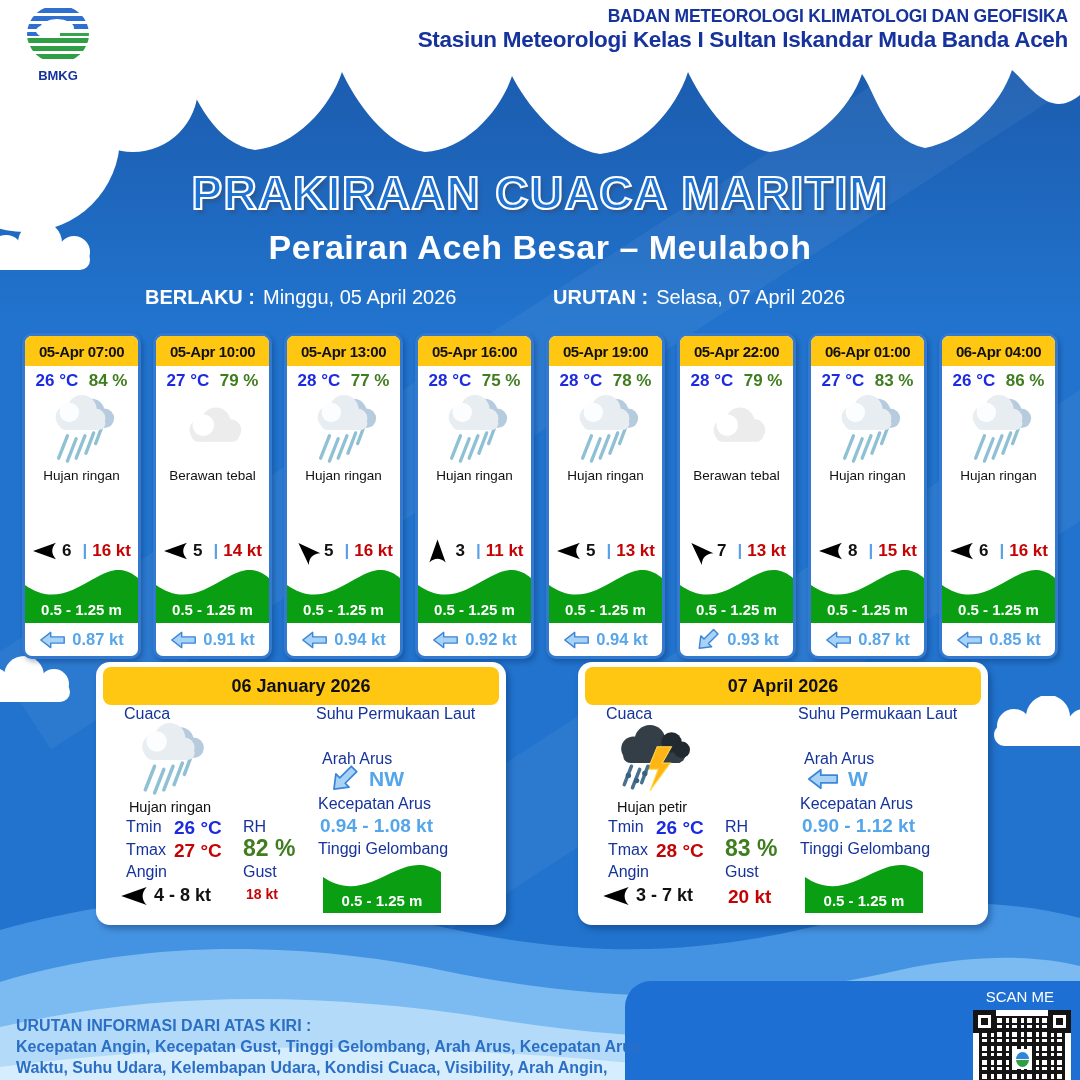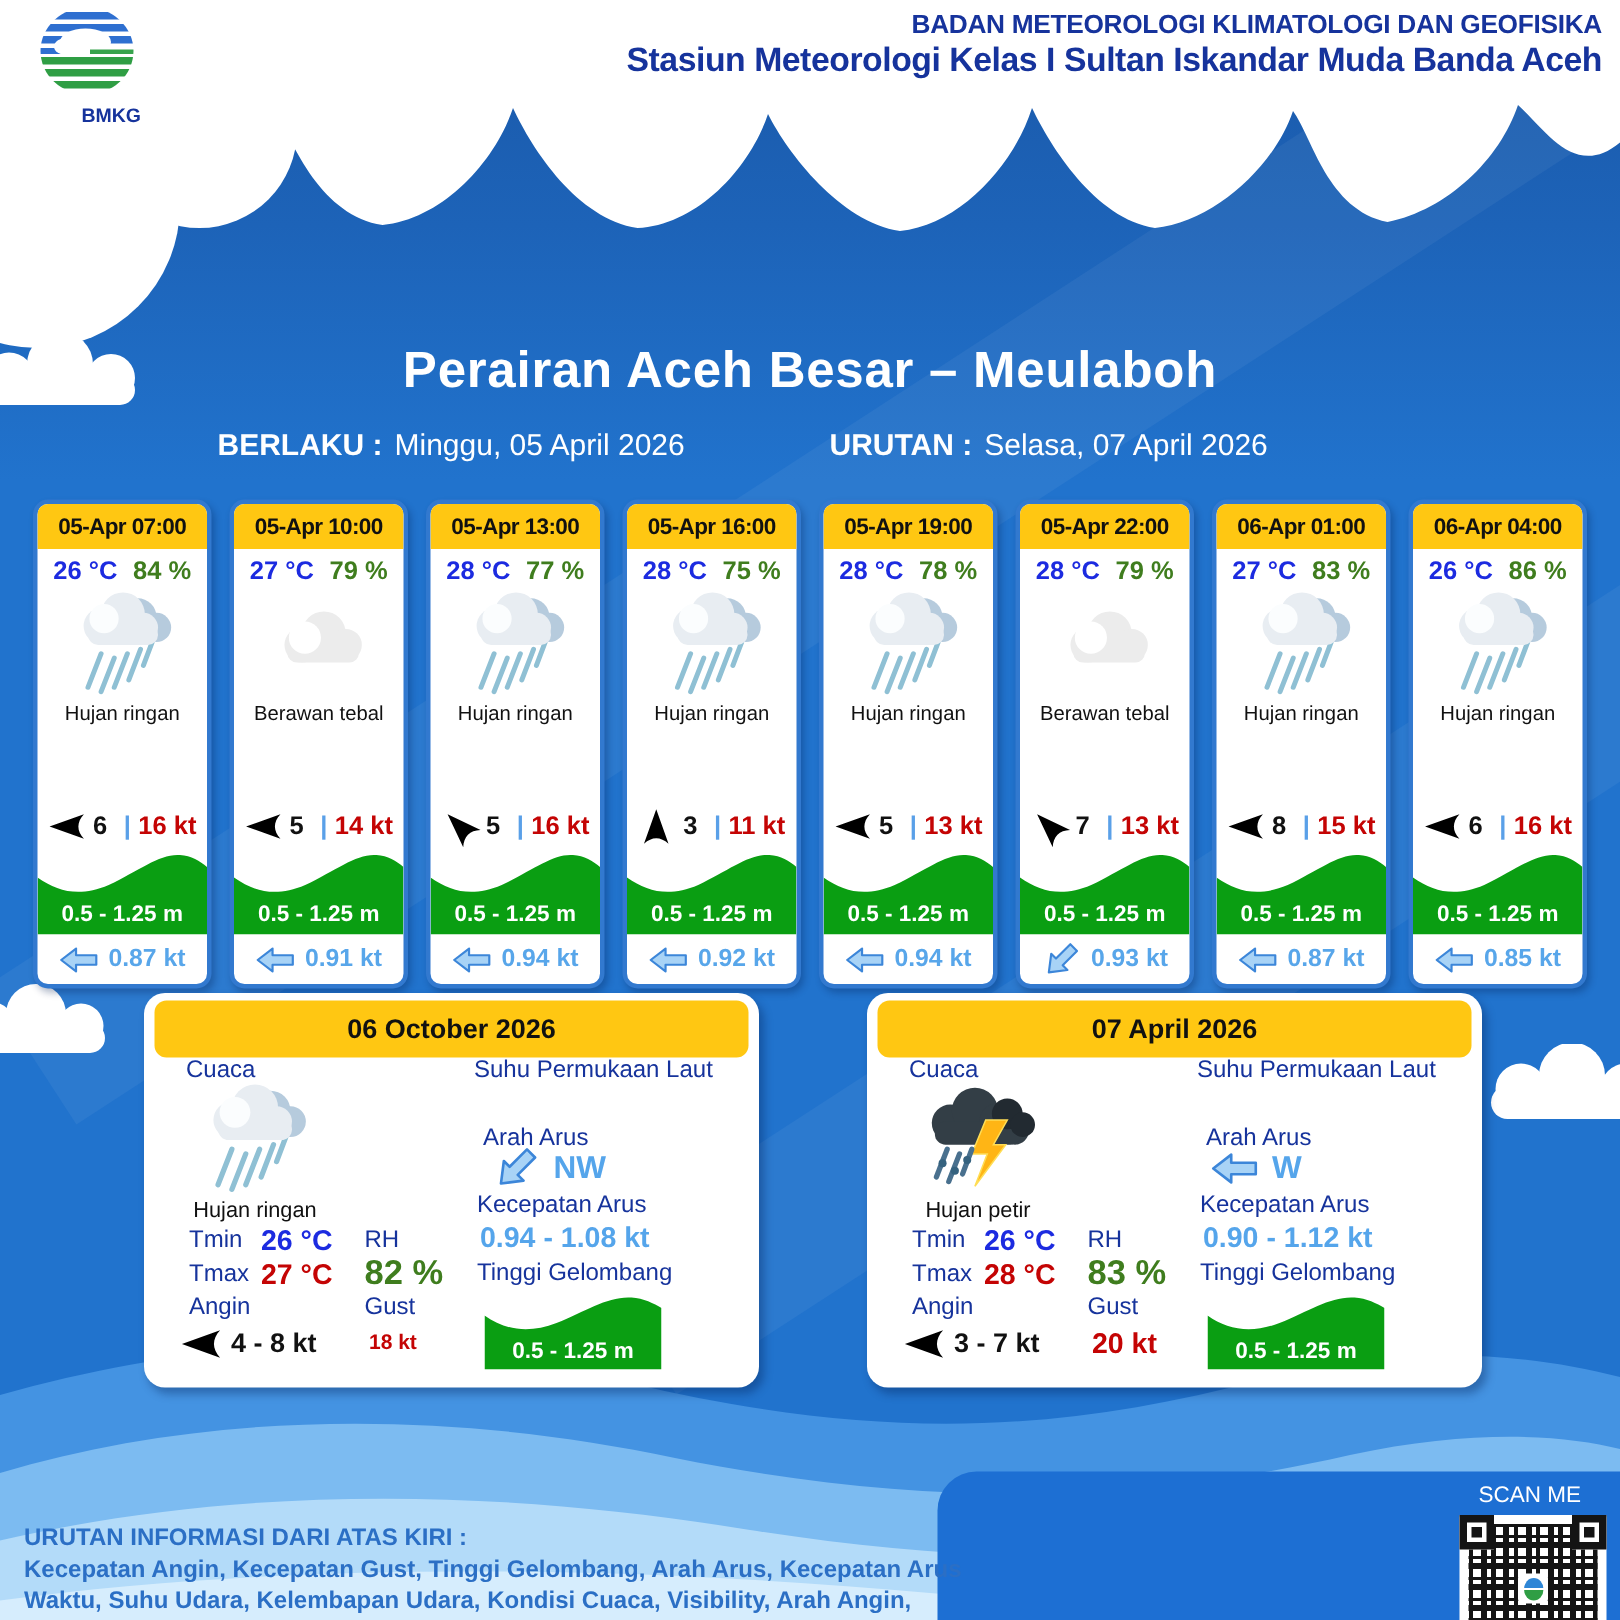--- a/index.html
+++ b/index.html
@@ -8,21 +8,21 @@
     font-family:"Liberation Sans",sans-serif;
     background:linear-gradient(180deg,#1a58a8 0px,#1d63b8 150px,#2173cd 320px,#2173cd 100%);
   }
   
   .topband{position:absolute;top:0;left:0;width:1080px;height:64px;background:#fff;}
   .topwave{position:absolute;top:0;left:0;}
   .agency{position:absolute;top:6px;right:12px;text-align:right;color:#16339c;z-index:6;}
   .agency .l1{font-size:17.5px;font-weight:bold;letter-spacing:-0.2px;}
   .agency .l2{font-size:22.5px;font-weight:600;letter-spacing:-0.3px;}
   .logo{position:absolute;top:4px;left:22px;width:72px;text-align:center;z-index:6;}
-  .logo .bmkg-txt{font-size:13px;font-weight:bold;color:#16339c;margin-top:-2px;text-align:right;}
+  .logo .bmkg-txt{font-size:13px;font-weight:bold;color:#16339c;margin-top:-2px;}
   .cloud{position:absolute;z-index:2;}
   .circ{position:absolute;background:#fff;border-radius:50%;z-index:2;}
   .ray{position:absolute;width:1500px;height:110px;background:rgba(255,255,255,0.05);transform:rotate(-33deg);z-index:1;}
   
   .maintitle{
     position:absolute;top:166px;left:0;width:100%;text-align:center;z-index:5;
     font-size:46px;font-weight:800;letter-spacing:1.5px;color:#1e72d2;
     -webkit-text-stroke:2.2px #ffffff;
     text-shadow:3px 4px 3px rgba(55,75,105,0.5);
   }
@@ -174,20 +174,21 @@
       </g>
     </svg>
     <div class="bmkg-txt">BMKG</div>
   </div>
 
   <div class="agency">
     <div class="l1">BADAN METEOROLOGI KLIMATOLOGI DAN GEOFISIKA</div>
     <div class="l2">Stasiun Meteorologi Kelas I Sultan Iskandar Muda Banda Aceh</div>
   </div>
 
+  <div class="maintitle">PRAKIRAAN CUACA MARITIM</div>
   <div class="subtitle">Perairan Aceh Besar – Meulaboh</div>
   <div class="validity">
     <span class="grp" style="left:145px">
       <span class="lab">BERLAKU :</span><span>Minggu, 05 April 2026</span>
     </span>
     <span class="grp" style="left:553px">
       <span class="lab">URUTAN :</span><span>Selasa, 07 April 2026</span>
     </span>
   </div>
 
@@ -582,21 +583,21 @@
       <div class="hcur">
         <svg class="barrow" viewBox="0 0 30 22" style="transform: rotate(0deg);">
             <path d="M2,11 L13,2.5 L13,7.5 L28,7.5 L28,14.5 L13,14.5 L13,19.5 Z"></path>
           </svg>
         <span>0.85 kt</span>
       </div>
     </div>
   </div>
 
   <div class="dcard" style="left:96px">
-    <div class="dhead">06 October 2026</div>
+    <div class="dhead">06 January 2026</div>
     <div class="dbody">
       <span class="dlab" style="left:28px;top:0">Cuaca</span>
       <span class="dlab" style="left:220px;top:0">Suhu Permukaan Laut</span>
       <div class="dicon">
           <svg viewBox="0 0 74 74">
             <g fill="#b6cbdd">
               <circle cx="47" cy="19" r="13"></circle>
               <circle cx="60" cy="26" r="10"></circle>
               <rect x="40" y="19" width="29" height="15" rx="7"></rect>
             </g>

